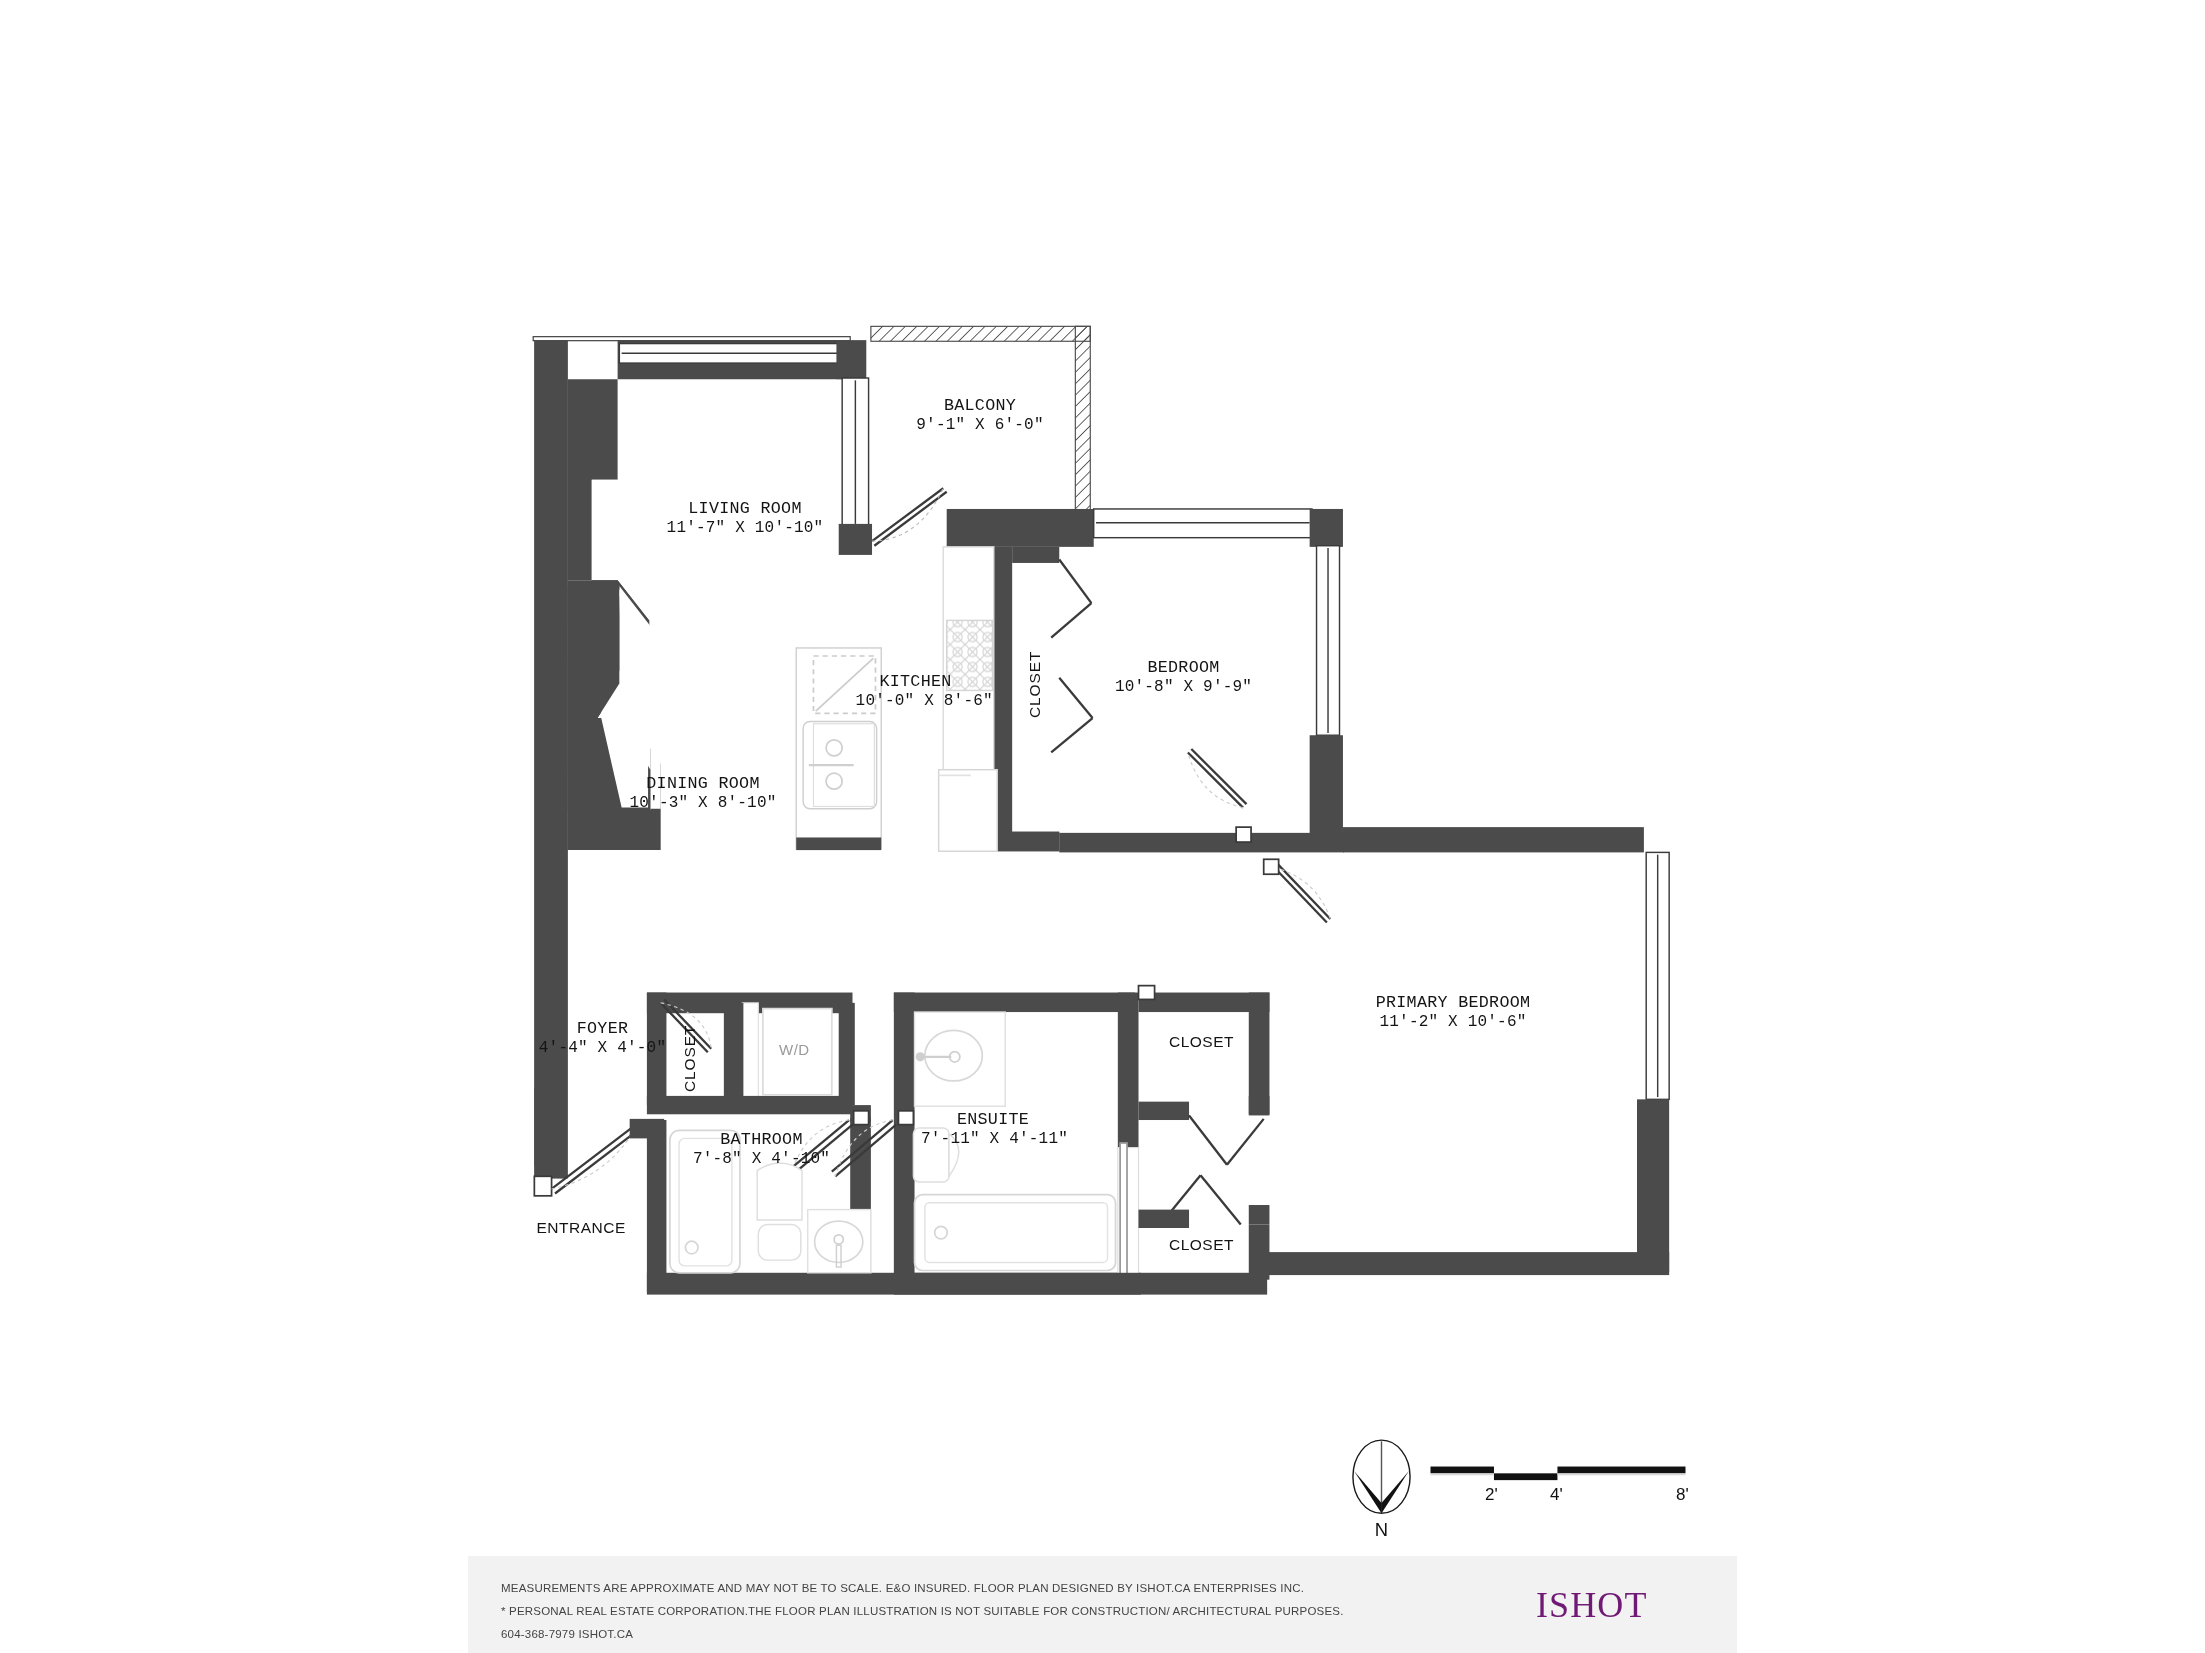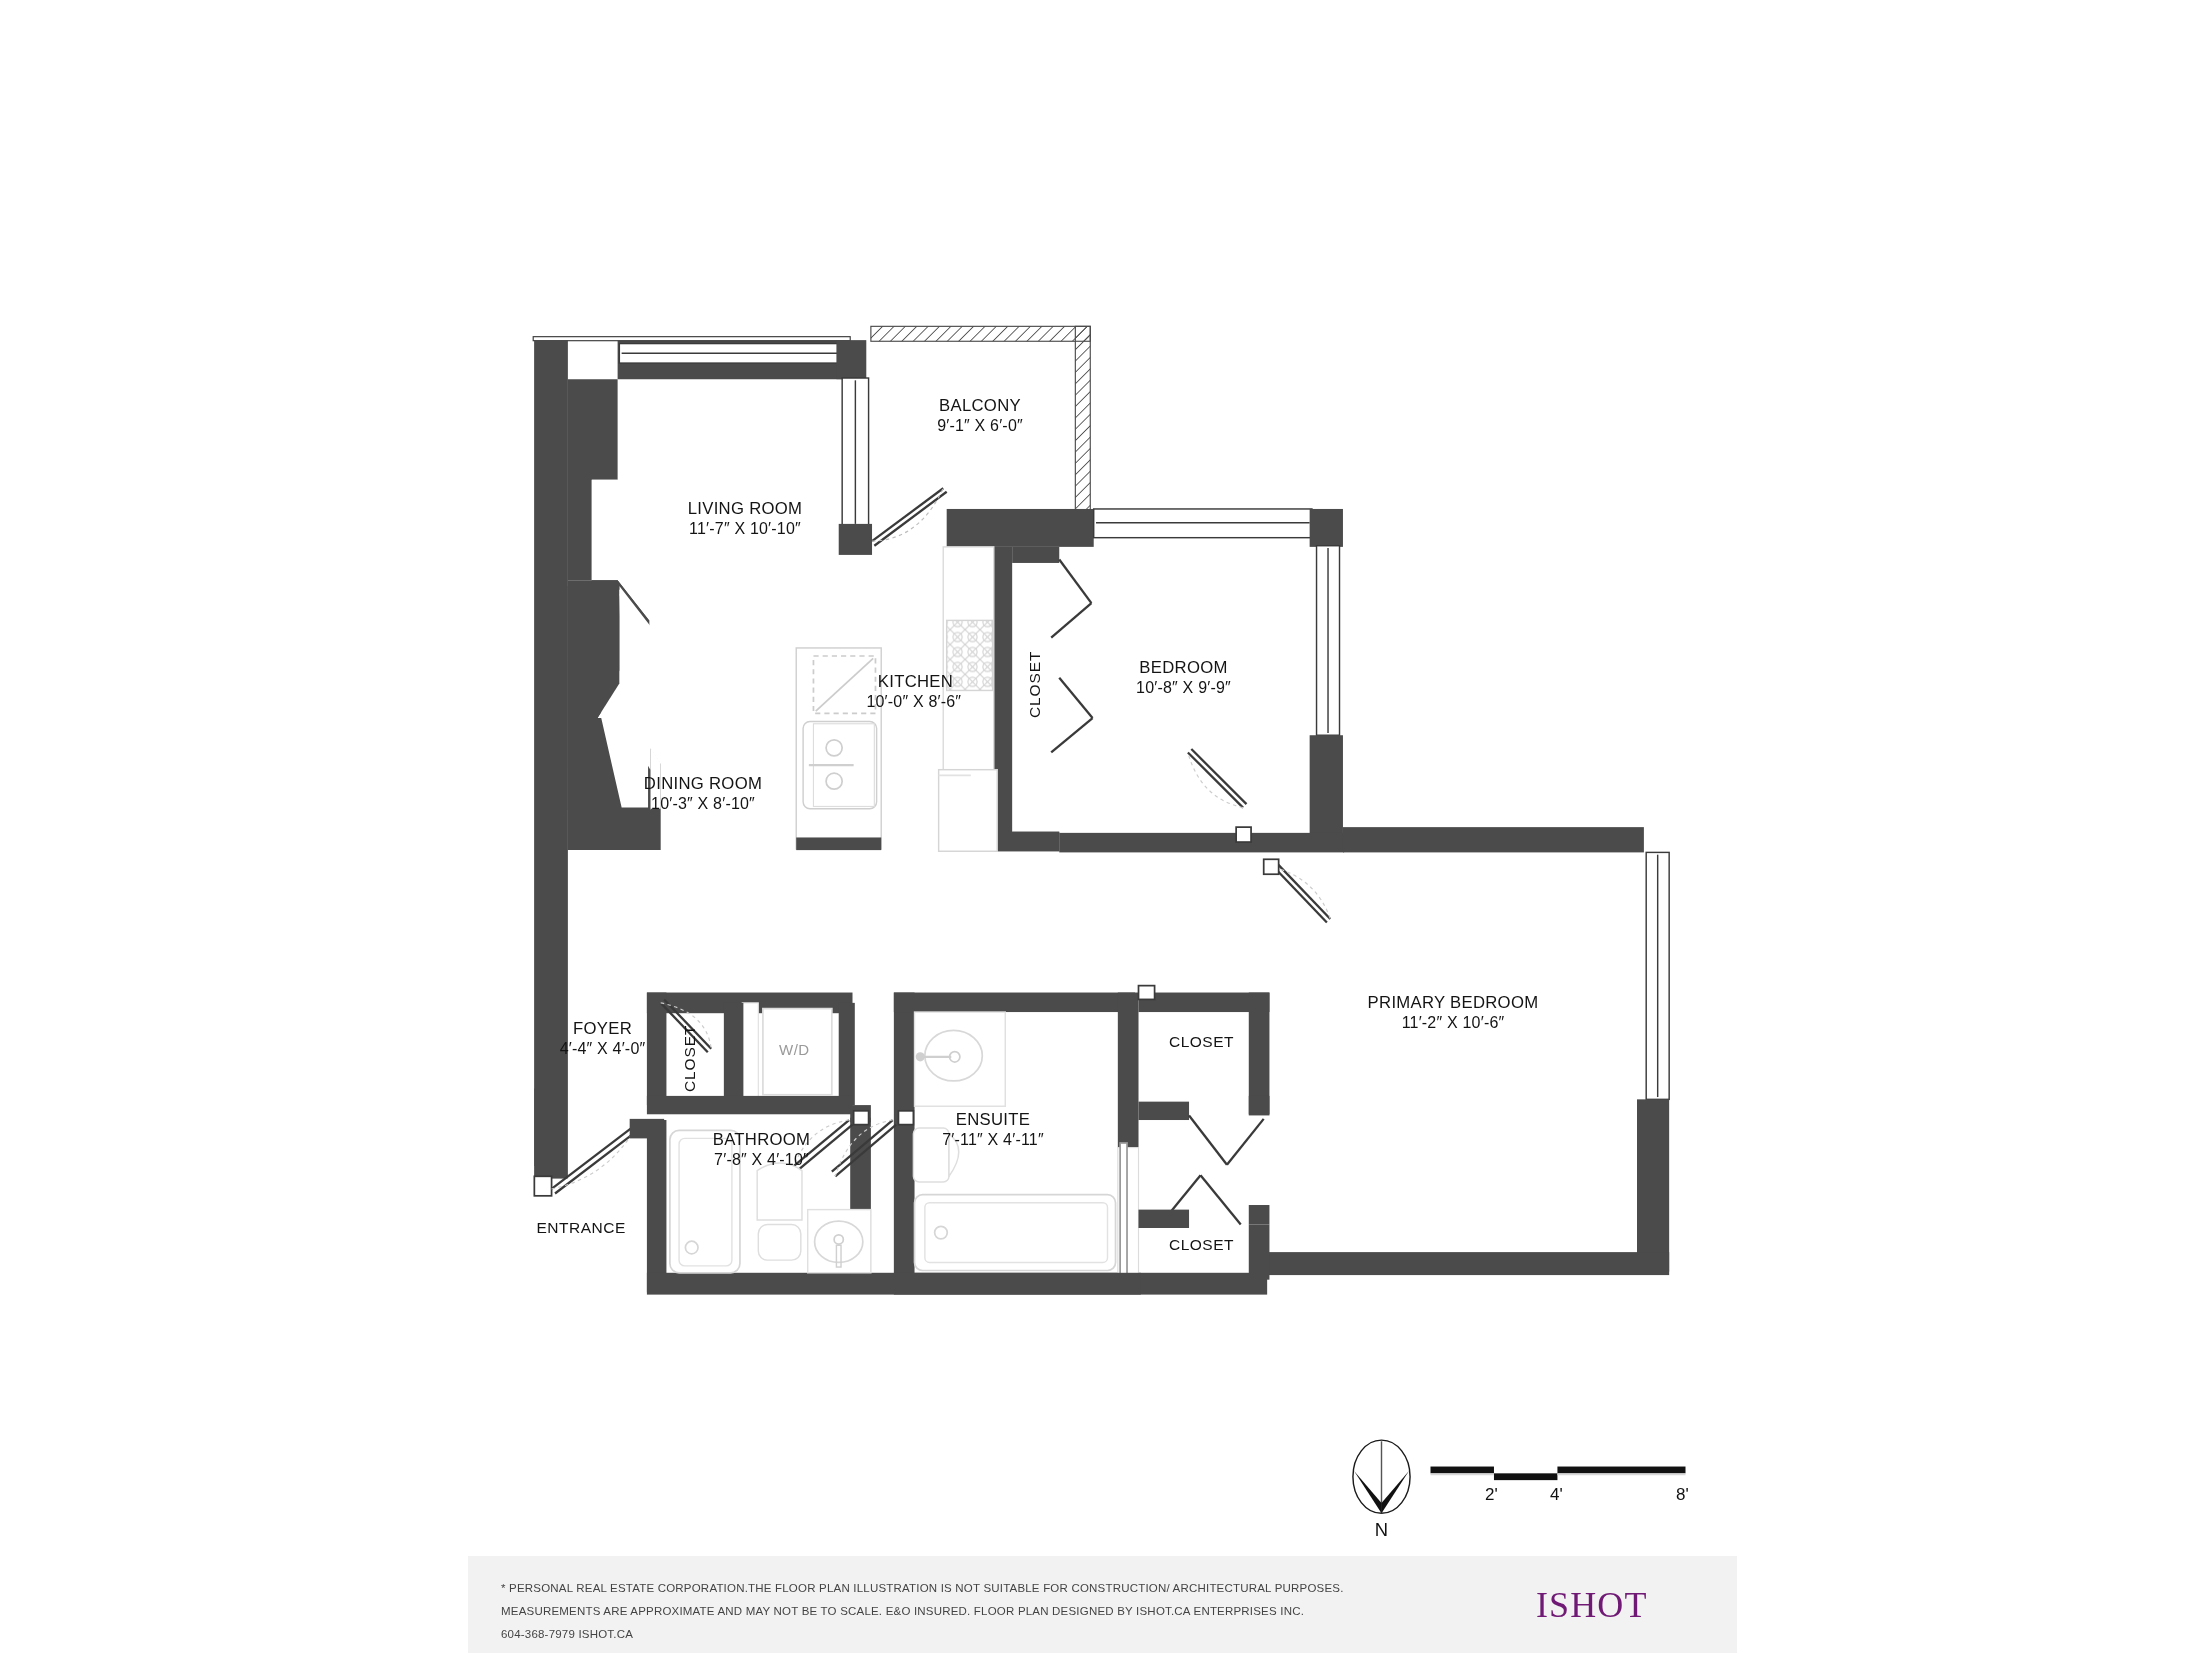--- a/index.html
+++ b/index.html
@@ -32,21 +32,21 @@
   .area-block{position:absolute;left:643px;top:138px;width:632px;}
   .area-row{position:relative;height:34px;font-size:19px;font-weight:700;color:#1a1a1a;letter-spacing:0.1px;}
   .area-label{position:absolute;left:324px;}
   .area-value{position:absolute;left:586px;}
 
   
   .plan{position:absolute;left:517px;top:316px;width:1212px;height:1028px;}
   svg.plan-svg{position:absolute;left:0;top:0;width:1212px;height:1028px;}
 
   
-  .rlabel{position:absolute;text-align:center;color:#141414;font-family:Liberation Sans, sans-serif;
+  .rlabel{position:absolute;text-align:center;color:#141414;font-family:Liberation Mono, monospace;
           line-height:1.22;white-space:nowrap;}
   .rname{font-size:16.7px;font-weight:400;letter-spacing:0.3px;}
   .rdim{font-size:16px;font-weight:400;letter-spacing:0.2px;}
   .vlabel{position:absolute;color:#141414;font-size:15.5px;letter-spacing:0.9px;
           transform:rotate(-90deg);transform-origin:left top;white-space:nowrap;}
   .small-cap{position:absolute;font-size:15.5px;color:#141414;letter-spacing:0.5px;white-space:nowrap;}
   .wd-txt{position:absolute;font-size:15px;color:#9a9a9a;letter-spacing:0.5px;}
 
   
   .caption{position:absolute;left:620px;top:1332px;width:322px;text-align:center;}
@@ -376,20 +376,20 @@
       <line x1="0" y1="22" x2="112" y2="22" stroke="#d8d8d8" stroke-width="3"></line>
       <line x1="224" y1="22" x2="450" y2="22" stroke="#d8d8d8" stroke-width="3"></line>
     </svg>
     <span class="sc-tick" style="left:56px;top:23px;">2'</span>
     <span class="sc-tick" style="left:121px;top:23px;">4'</span>
     <span class="sc-tick" style="left:247px;top:23px;">8'</span>
   </div>
 
   <div class="footer">
     <div class="foot-text">
+      <span class="foot-line">MEASUREMENTS ARE APPROXIMATE AND MAY NOT BE TO SCALE. E&amp;O INSURED. FLOOR PLAN DESIGNED BY ISHOT.CA ENTERPRISES INC.</span>
       <span class="foot-line">* PERSONAL REAL ESTATE CORPORATION.THE FLOOR PLAN ILLUSTRATION IS NOT SUITABLE FOR CONSTRUCTION/ ARCHITECTURAL PURPOSES.</span>
-      <span class="foot-line">MEASUREMENTS ARE APPROXIMATE AND MAY NOT BE TO SCALE. E&amp;O INSURED. FLOOR PLAN DESIGNED BY ISHOT.CA ENTERPRISES INC.</span>
       <span class="foot-line">604-368-7979  ISHOT.CA</span>
     </div>
     <div class="ishot">ISHOT</div>
   </div>
 </div>
 
 
 </body></html>

